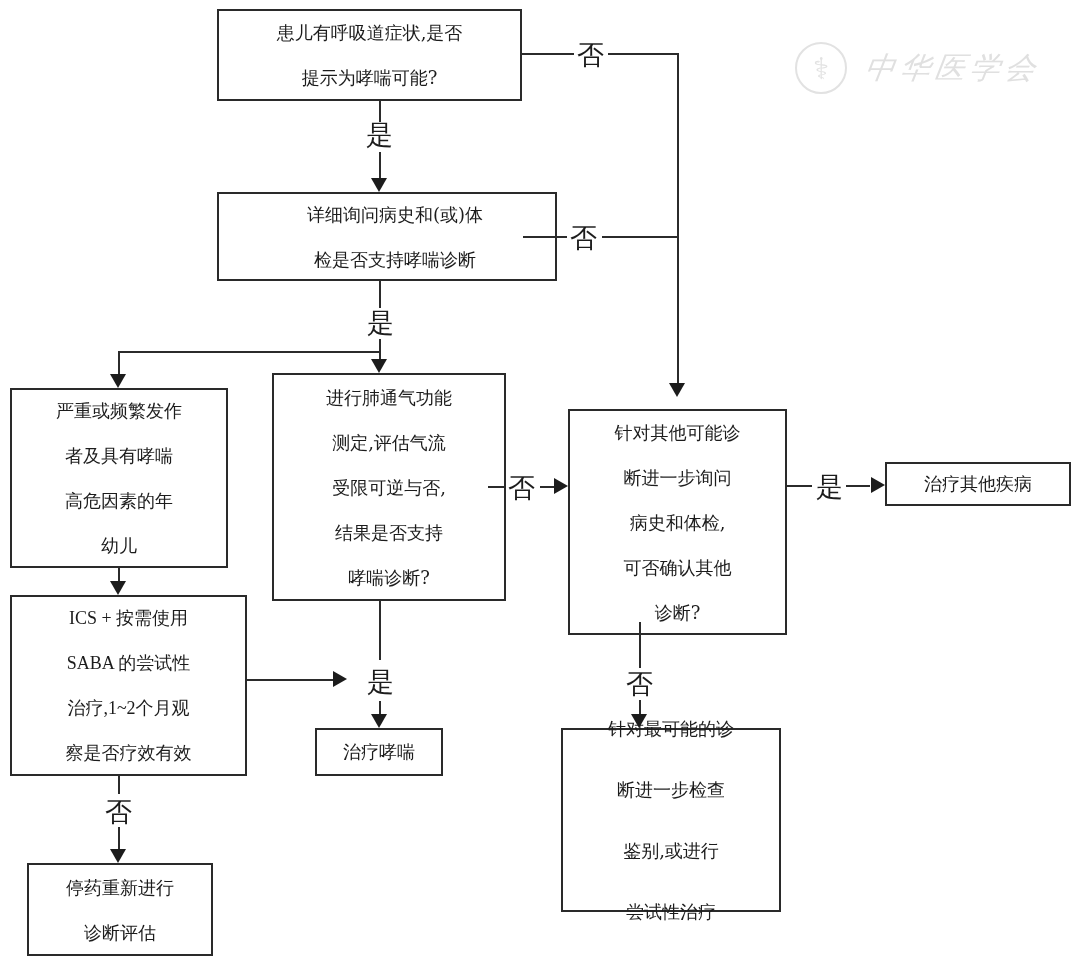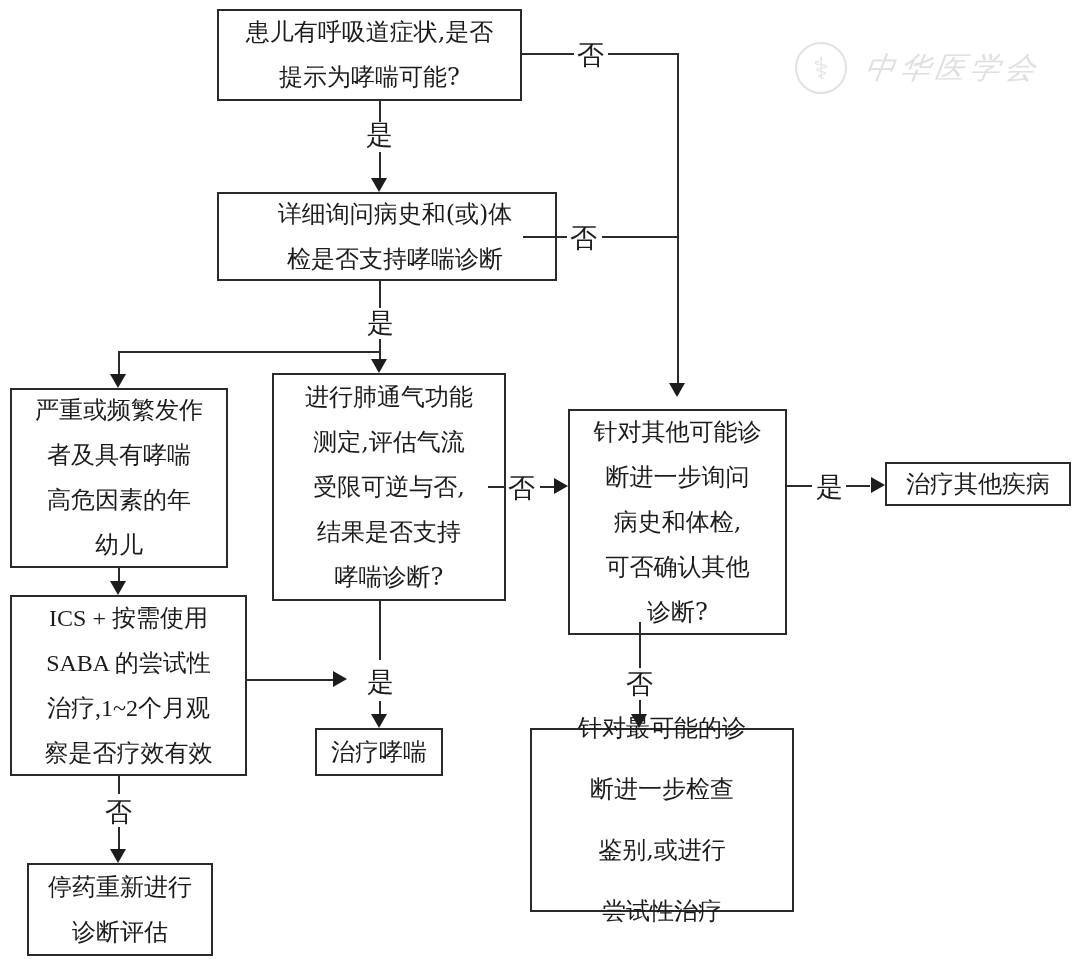--- a/index.html
+++ b/index.html
@@ -3,21 +3,21 @@
 <meta charset="utf-8">
 <style>
   html,body{margin:0;padding:0;background:#ffffff;}
   #stage{
     position:relative;width:1080px;height:964px;background:#ffffff;overflow:hidden;
     font-family:"DejaVu Serif","Liberation Serif",serif;color:#1c1c1c;
   }
   .box{
     position:absolute;border:2px solid #2a2a2a;background:#ffffff;box-sizing:border-box;
     display:flex;flex-direction:column;justify-content:center;align-items:center;
-    font-size:24px;
+    font-size:18px;
   }
   .ln{line-height:45px;text-align:center;white-space:nowrap;}
   .box.small .ln{line-height:42px;}
   .lbl{position:absolute;font-size:27px;line-height:32px;white-space:nowrap;}
   .hl{position:absolute;height:2px;background:#2b2b2b;}
   .vl{position:absolute;width:2px;background:#2b2b2b;}
   .ar-d{position:absolute;width:0;height:0;border-left:8px solid transparent;border-right:8px solid transparent;border-top:14px solid #1c1c1c;}
   .ar-r{position:absolute;width:0;height:0;border-top:8px solid transparent;border-bottom:8px solid transparent;border-left:14px solid #1c1c1c;}
   .wm{position:absolute;left:795px;top:42px;display:flex;align-items:center;color:#dedede;}
   .wm-seal{
@@ -80,21 +80,21 @@
     <div class="ln">ICS + 按需使用</div>
     <div class="ln">SABA 的尝试性</div>
     <div class="ln">治疗,1~2个月观</div>
     <div class="ln">察是否疗效有效</div>
   </div>
 
   <div class="box small" style="left:315px;top:728px;width:128px;height:48px;">
     <div class="ln">治疗哮喘</div>
   </div>
 
-  <div class="box" style="left:530px;top:728px;width:264px;height:184px;gap:16px;">
+  <div class="box" style="left:561px;top:728px;width:220px;height:184px;gap:16px;">
     <div class="ln">针对最可能的诊</div>
     <div class="ln">断进一步检查</div>
     <div class="ln">鉴别,或进行</div>
     <div class="ln">尝试性治疗</div>
   </div>
 
   <div class="box" style="left:27px;top:863px;width:186px;height:93px;">
     <div class="ln">停药重新进行</div>
     <div class="ln">诊断评估</div>
   </div>

